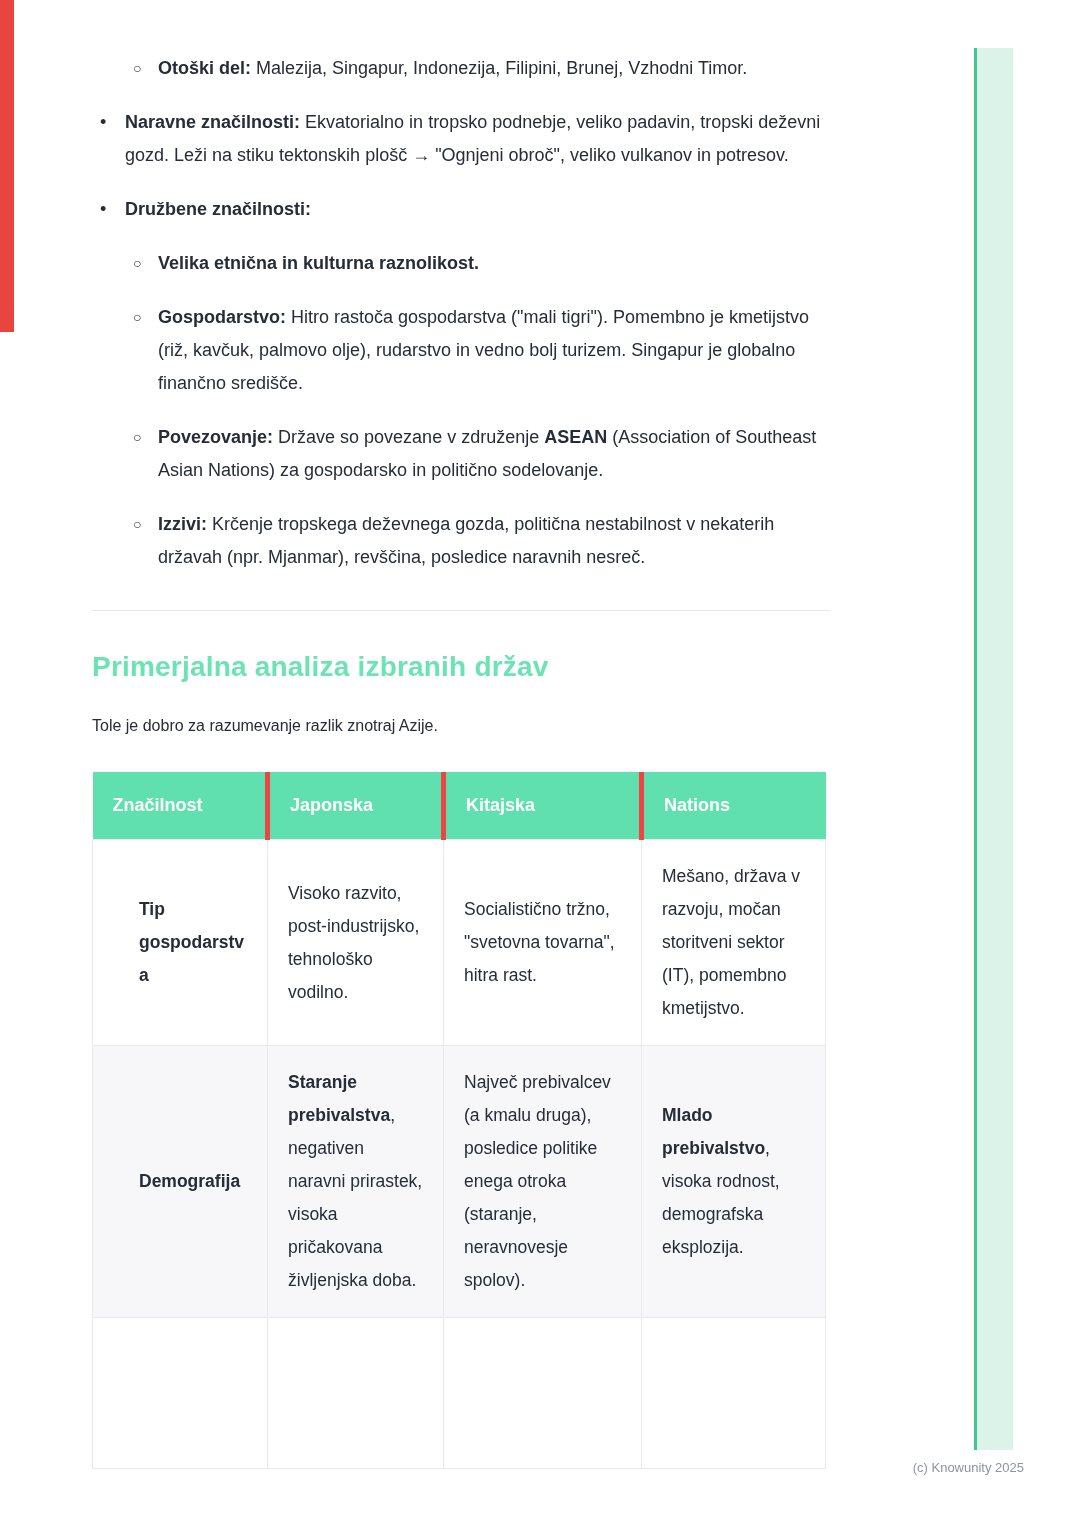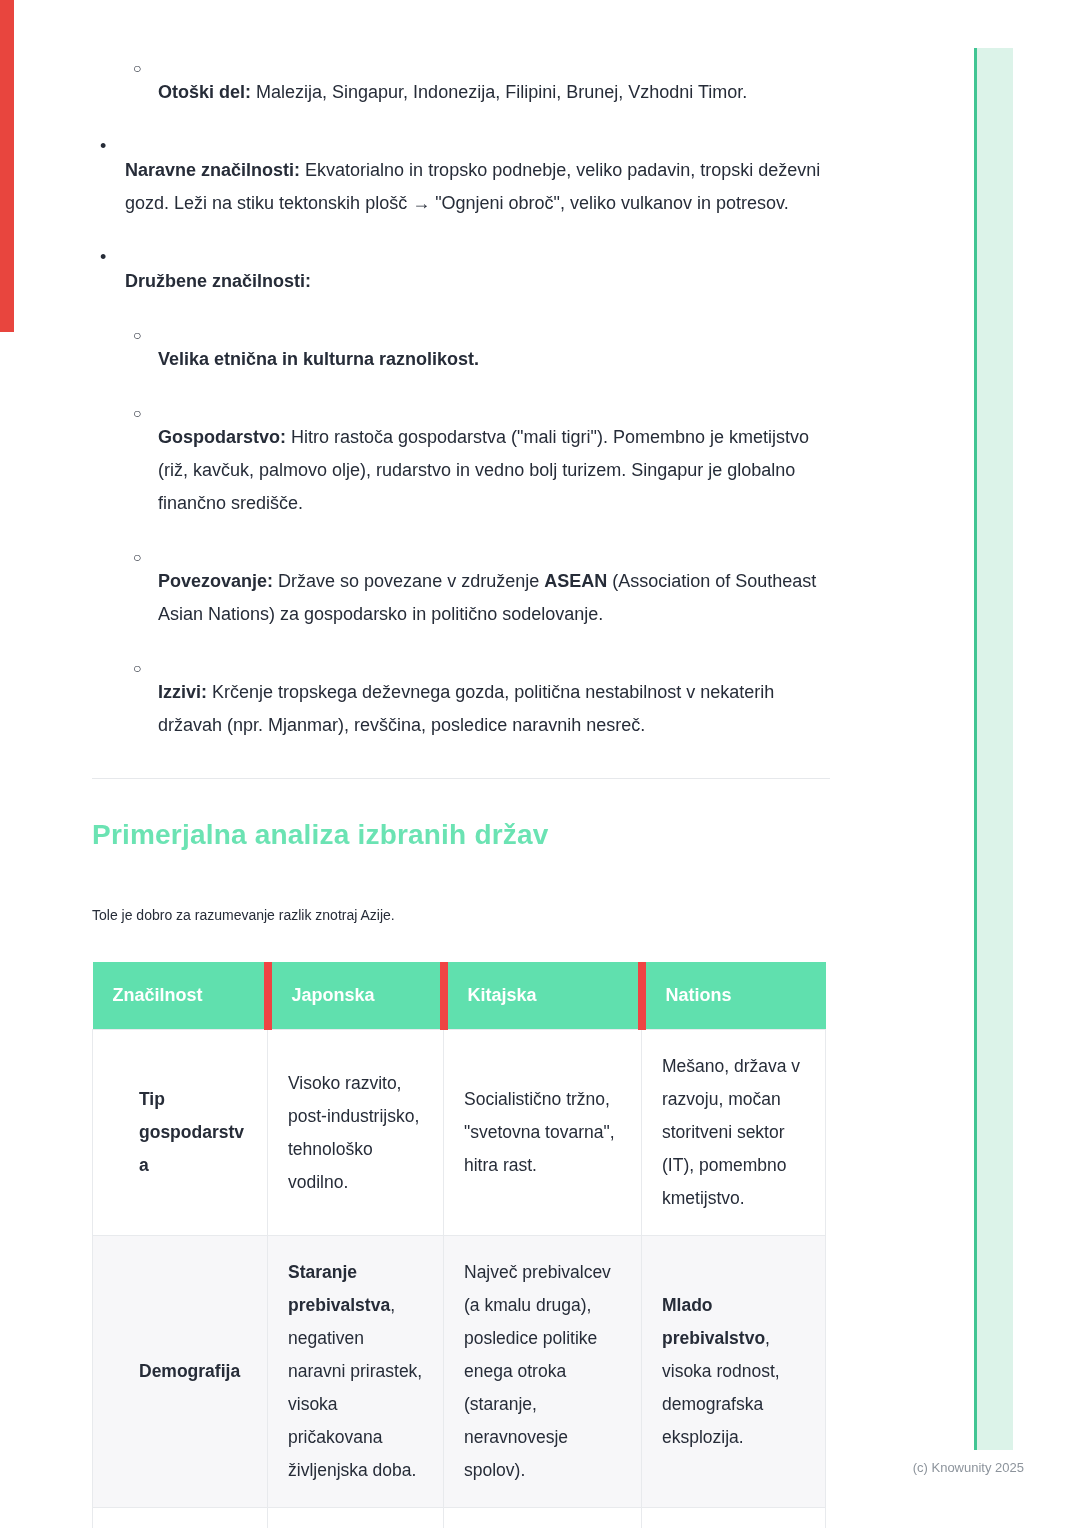--- a/index.html
+++ b/index.html
@@ -40,53 +40,53 @@
     line-height: 33px;
   }
   .bullet-item.level-1 { padding-left: 8px; }
   .bullet-item.level-2 { padding-left: 41px; }
   .marker {
     width: 25px;
     flex: none;
     color: #262c38;
   }
   .level-2 .marker { font-size: 14px; }
-  .bullet-text { flex: 1; margin-top: 24px; }
+  .bullet-text { flex: 1; }
   .b { font-weight: 700; }
   .divider {
     border: none;
     border-top: 1px solid #e6e8eb;
     margin: 36px 0 0 0;
   }
   .heading {
     font-size: 28px;
     font-weight: 700;
     color: var(--heading-mint, #6be3b3);
     margin: 40px 0 15px 0;
     letter-spacing: 0.2px;
   }
   .intro {
-    margin: 48px 0 0 0;
-    font-size: 14px;
+    margin: 26px 0 0 0;
+    font-size: 16px;
     line-height: 33px;
   }
   table.cmp {
     width: 733px;
     margin-top: 30px;
     border-collapse: collapse;
     table-layout: fixed;
   }
   table.cmp thead th {
     background: var(--brand-mint, #60e0ae);
     color: #ffffff;
     font-size: 18px;
     font-weight: 600;
     text-align: left;
     padding: 23px 20px;
-    border-right: 8px solid #ef4444;
+    border-right: 5px solid #ef4444;
   }
   table.cmp thead th:last-child { border-right: none; }
   table.cmp tbody td {
     border: 1px solid #e8eaed;
     padding: 20px 20px;
     font-size: 17.5px;
     line-height: 33px;
     vertical-align: middle;
     word-wrap: break-word;
   }

